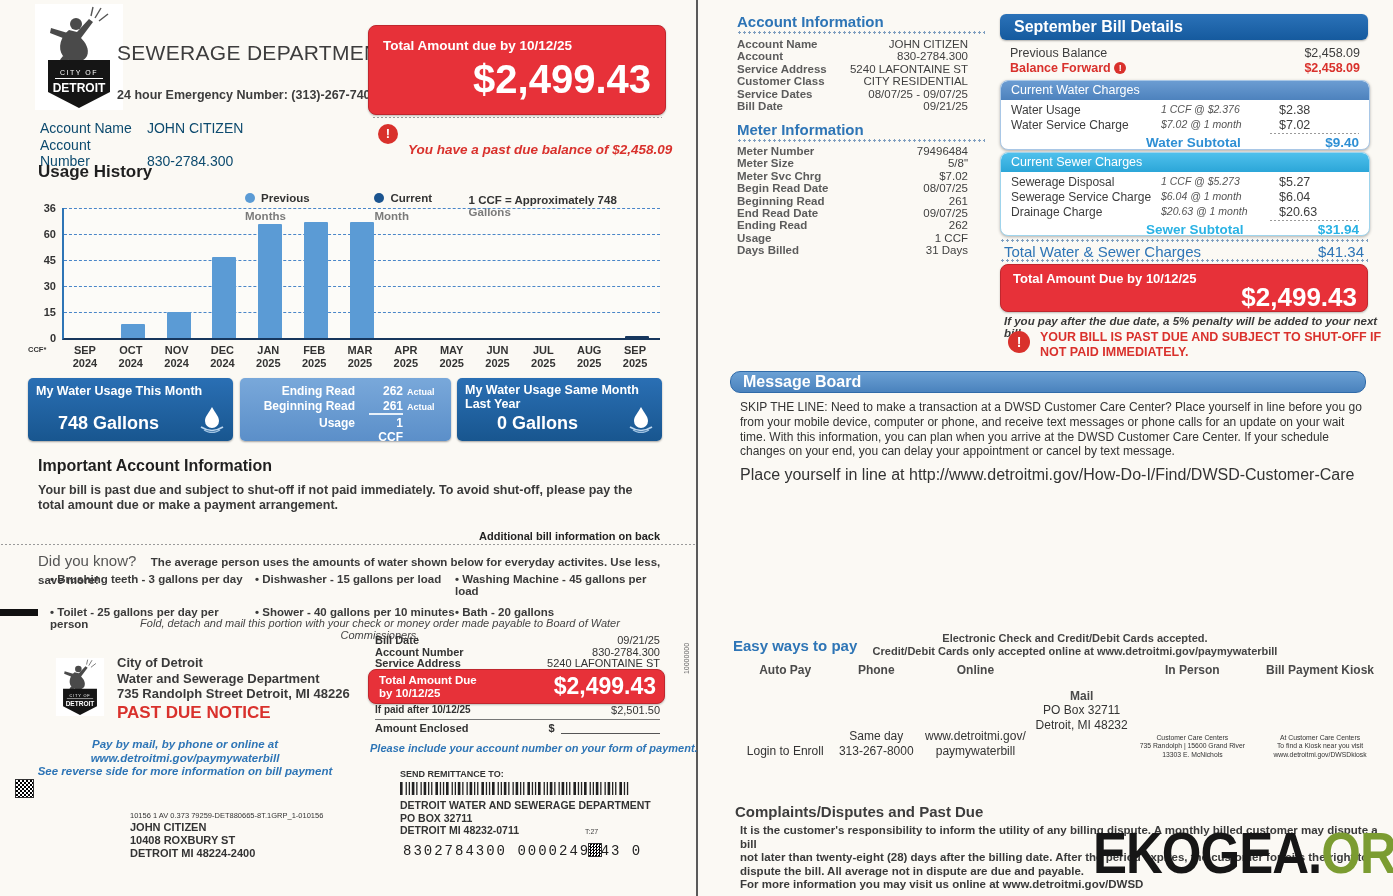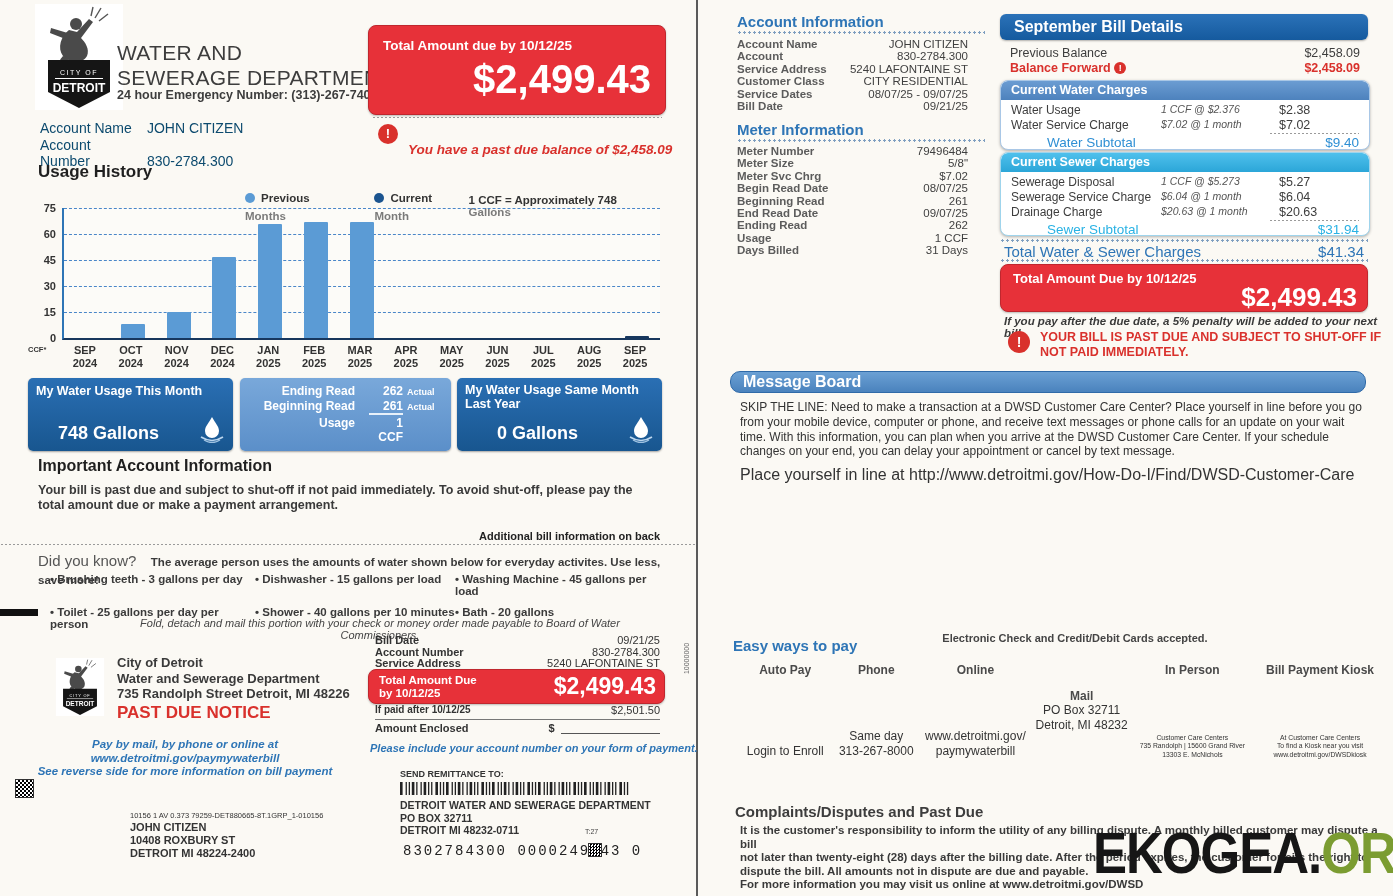--- a/index.html
+++ b/index.html
@@ -17,21 +17,21 @@
   .section-title{font-size:17px;font-weight:600;color:#1f1f1f;}
   
   #plot{border-left:2px solid #2e75b6;border-bottom:2px solid #17375e;background:rgba(255,255,255,.35);}
   .gridline{position:absolute;left:0;right:0;border-top:1px dashed #4a86c8;height:0;}
   .bar{position:absolute;bottom:0;border-radius:1px 1px 0 0;}
   .ytick{position:absolute;width:34px;text-align:right;font-size:11px;font-weight:bold;color:#333;}
   .xcell{flex:1;text-align:center;font-size:11px;font-weight:bold;color:#333;line-height:13px;}
   .legend-dot{display:inline-block;width:10px;height:10px;border-radius:50%;margin-right:6px;vertical-align:-1px;}
   .legend-txt{font-size:11.5px;font-weight:bold;color:#333;}
   
-  .ubox{position:absolute;top:378px;height:73px;border-radius:5px;color:#fff;box-shadow:0 1px 2px rgba(0,0,0,.35);}
+  .ubox{position:absolute;top:378px;height:63px;border-radius:5px;color:#fff;box-shadow:0 1px 2px rgba(0,0,0,.35);}
   .ubox-dark{background:linear-gradient(#2a6fb4,#18568f);}
   .ubox-mid{background:linear-gradient(#79a8da,#5b8fc9);}
   .ubox .t{font-size:12.5px;font-weight:bold;padding:6px 8px 0 8px;line-height:14px;}
   .ubox .big{font-size:18px;font-weight:bold;position:absolute;bottom:7px;left:0;right:44px;text-align:center;}
   .read-row{display:flex;justify-content:flex-end;align-items:baseline;font-size:12px;font-weight:bold;padding:1px 10px 0 0;}
   .read-row .rl{width:105px;text-align:right;margin-right:14px;}
   .read-row .rv{width:34px;text-align:right;}
   .read-row .rs{width:34px;font-size:9px;font-weight:bold;padding-left:4px;}
   .drop-slot{position:absolute;right:6px;bottom:4px;}
   
@@ -44,25 +44,25 @@
   
   .stub-row{display:flex;justify-content:space-between;font-size:11px;color:#333;height:11.5px;}
   .stub-row .sl{font-weight:bold;}
   .kv-row{display:flex;justify-content:space-between;font-size:11.5px;height:12.4px;}
   .kv-row .kl{color:#5c5c5c;font-weight:600;}
   .kv-row .kv{color:#3f3f3f;}
   .rc-head{font-size:15px;font-weight:600;color:#2e75b6;}
   
   .panel-hd{background:linear-gradient(#2b72b8,#155a9e);border-radius:6px;color:#fff;font-weight:bold;font-size:16px;line-height:26px;padding-left:14px;box-shadow:0 1px 2px rgba(0,0,0,.3);}
   .chg-box{position:absolute;left:1000px;width:368px;background:#fff;border-radius:8px;box-shadow:0 1px 3px rgba(0,0,0,.3);overflow:hidden;}
-  .chg-hd{color:#fff;font-weight:bold;font-size:12.5px;line-height:19px;padding-left:10px;border-radius:6px 6px 0 0;}
+  .chg-hd{color:#fff;font-weight:normal;font-size:12.5px;line-height:19px;padding-left:10px;border-radius:6px 6px 0 0;}
   .chg-row{display:grid;grid-template-columns:150px 118px 1fr;font-size:12px;color:#3d3d3d;padding:1px 10px 0 10px;}
   .chg-row .rate{font-style:italic;font-size:10.5px;color:#555;}
   .chg-row .amt{text-align:left;font-size:12.5px;}
-  .sub-row{display:flex;justify-content:space-between;font-weight:normal;font-size:13.5px;padding:0 10px 3px 46px;}
+  .sub-row{display:flex;justify-content:space-between;font-weight:bold;font-size:13.5px;padding:0 10px 3px 106px;margin-left:39px;}
   .bal-row{display:flex;justify-content:space-between;font-size:12.5px;}
   
   .mb-bar{background:linear-gradient(#6ba0d4,#4a82bd);border:1px solid #2f6aa8;border-radius:10px;color:#fff;font-weight:bold;font-size:16px;line-height:20px;padding-left:12px;}
   
   .ep-col{display:flex;flex-direction:column;justify-content:space-between;text-align:center;}
   .ep-hd{font-size:12px;font-weight:bold;color:#4a4a4a;}
   .ep-line{font-size:12px;color:#333;line-height:15px;}
   .ep-line-sm{font-size:6.8px;color:#333;line-height:8.5px;}
   
   .cmp-line{font-size:11.5px;font-weight:600;color:#3a3a3a;line-height:13.6px;}
@@ -89,21 +89,20 @@
     <path d="M36 30 L16 24 L15 29 L33 36 Z"></path>
     <path d="M28 52 Q22 58 26 62 L40 60 Q33 58 32 53 Z"></path>
   </g>
   <polygon points="13,56 75,56 75,88 44,104 13,88" fill="#151515"></polygon>
   <text x="44" y="71" text-anchor="middle" fill="#fff" font-family="Liberation Sans, sans-serif" font-size="7" letter-spacing="1.5">CITY OF</text>
   <rect x="20" y="74" width="48" height="1" fill="#fff"></rect>
   <text x="44" y="88" text-anchor="middle" fill="#fff" font-family="Liberation Sans, sans-serif" font-size="12" font-weight="bold">DETROIT</text>
 </svg></div>
 
 <div class="abs dept-title" style="left:117px;top:40px;">
-  <div>WATER AND</div>
   <div>SEWERAGE DEPARTMENT</div>
 </div>
 <div class="abs emergency" style="left:117px;top:88px;">24 hour Emergency Number: (313)-267-7401</div>
 
 <div class="abs acct-line" style="left:40px;top:120px;">
   <span class="lbl">Account Name</span>
   <span>JOHN CITIZEN</span>
 </div>
 <div class="abs acct-line" style="left:40px;top:137px;">
   <span class="lbl">Account Number</span>
@@ -120,21 +119,21 @@
 
 <div class="abs section-title" style="left:38px;top:162px;">Usage History</div>
 
 <div class="abs" style="left:60px;top:188px;width:600px;display:flex;align-items:center;">
   <span style="margin-left:185px;"><span class="legend-dot" style="background:#5b9bd5;"></span><span class="legend-txt">Previous Months</span></span>
   <span style="margin-left:22px;"><span class="legend-dot" style="background:#1b548f;"></span><span class="legend-txt">Current Month</span></span>
   <span class="legend-txt" style="margin-left:auto;">1 CCF = Approximately 748 Gallons</span>
 </div>
 
 <div class="abs" id="ylabels">
-    <div class="ytick" style="left: 22px; top: 202px;">75</div>
+    <div class="ytick" style="left: 22px; top: 202px;">36</div>
     <div class="ytick" style="left: 22px; top: 228px;">60</div>
     <div class="ytick" style="left: 22px; top: 254px;">45</div>
     <div class="ytick" style="left: 22px; top: 280px;">30</div>
     <div class="ytick" style="left: 22px; top: 306px;">15</div>
     <div class="ytick" style="left: 22px; top: 332px;">0</div>
   </div>
 <div class="abs" style="left:28px;top:345px;font-size:7.5px;font-weight:bold;color:#333;">CCF*</div>
 <div class="abs" id="plot" style="left:62px;top:208px;width:596px;height:130px;">
     <div class="gridline" style="top: 104px;"></div>
     <div class="gridline" style="top: 78px;"></div>
@@ -559,20 +558,21 @@
   <div>NOT PAID IMMEDIATELY.</div>
 </div>
 
 <div class="abs mb-bar" style="left:730px;top:371px;width:622px;">Message Board</div>
 <div class="abs" style="left:740px;top:400px;width:628px;font-size:12px;color:#333;line-height:14.8px;">SKIP THE LINE: Need to make a transaction at a DWSD Customer Care Center? Place yourself in line before you go from your mobile device, computer or phone, and receive text messages or phone calls for an update on your wait time. With this information, you can plan when you arrive at the DWSD Customer Care Center. If your schedule changes on your end, you can delay your appointment or cancel by text message.</div>
 <div class="abs" style="left:740px;top:466px;font-size:16px;color:#333;">Place yourself in line at  http://www.detroitmi.gov/How-Do-I/Find/DWSD-Customer-Care</div>
 
 <div class="abs rc-head" style="left:733px;top:637px;">Easy ways to pay</div>
 <div class="abs" style="left:840px;top:632px;width:470px;text-align:center;font-size:11px;font-weight:600;color:#444;line-height:13px;">
   <div>Electronic Check and Credit/Debit Cards accepted.</div>
+  <div>Credit/Debit Cards only accepted online at www.detroitmi.gov/paymywaterbill</div>
 </div>
 <div class="abs" id="easy-cols" style="left:737px;top:663px;width:650px;display:flex;height:96px;">
     <div class="ep-col" style="width: 108px;">
       <div class="ep-hd">Auto Pay</div>
       <div>
         <div class="ep-line">Login to Enroll</div>
       </div>
     </div>
     <div class="ep-col" style="width: 96px;">
       <div class="ep-hd">Phone</div>
@@ -610,19 +610,19 @@
         <div class="ep-line-sm">To find a Kiosk near you visit</div>
         <div class="ep-line-sm">www.detroitmi.gov/DWSDkiosk</div>
       </div>
     </div>
   </div>
 
 <div class="abs" style="left:735px;top:803px;font-size:15px;font-weight:600;color:#3d3d3d;">Complaints/Disputes and Past Due</div>
 <div class="abs" id="complaint-lines" style="left:740px;top:824px;width:640px;">
     <div class="cmp-line">It is the customer's responsibility to inform the utility of any billing dispute.  A monthly billed customer may dispute a bill</div>
     <div class="cmp-line">not later than twenty-eight (28) days after the billing date.  After the period expires, the customer forfeits the right to</div>
-    <div class="cmp-line">dispute the bill.  All amounts not in dispute are due and payable.</div>
+    <div class="cmp-line">dispute the bill.  All average not in dispute are due and payable.</div>
     <div class="cmp-line">For more information you may visit us online at www.detroitmi.gov/DWSD</div>
   </div>
 
 <div class="abs" id="watermark" style="left:1093px;top:820px;z-index:5;">
   <span style="color:#161616;">EKOGEA</span><span style="color:#161616;">.</span><span style="color:#7b9c31;">ORG</span>
 </div>
 
 </body></html>

